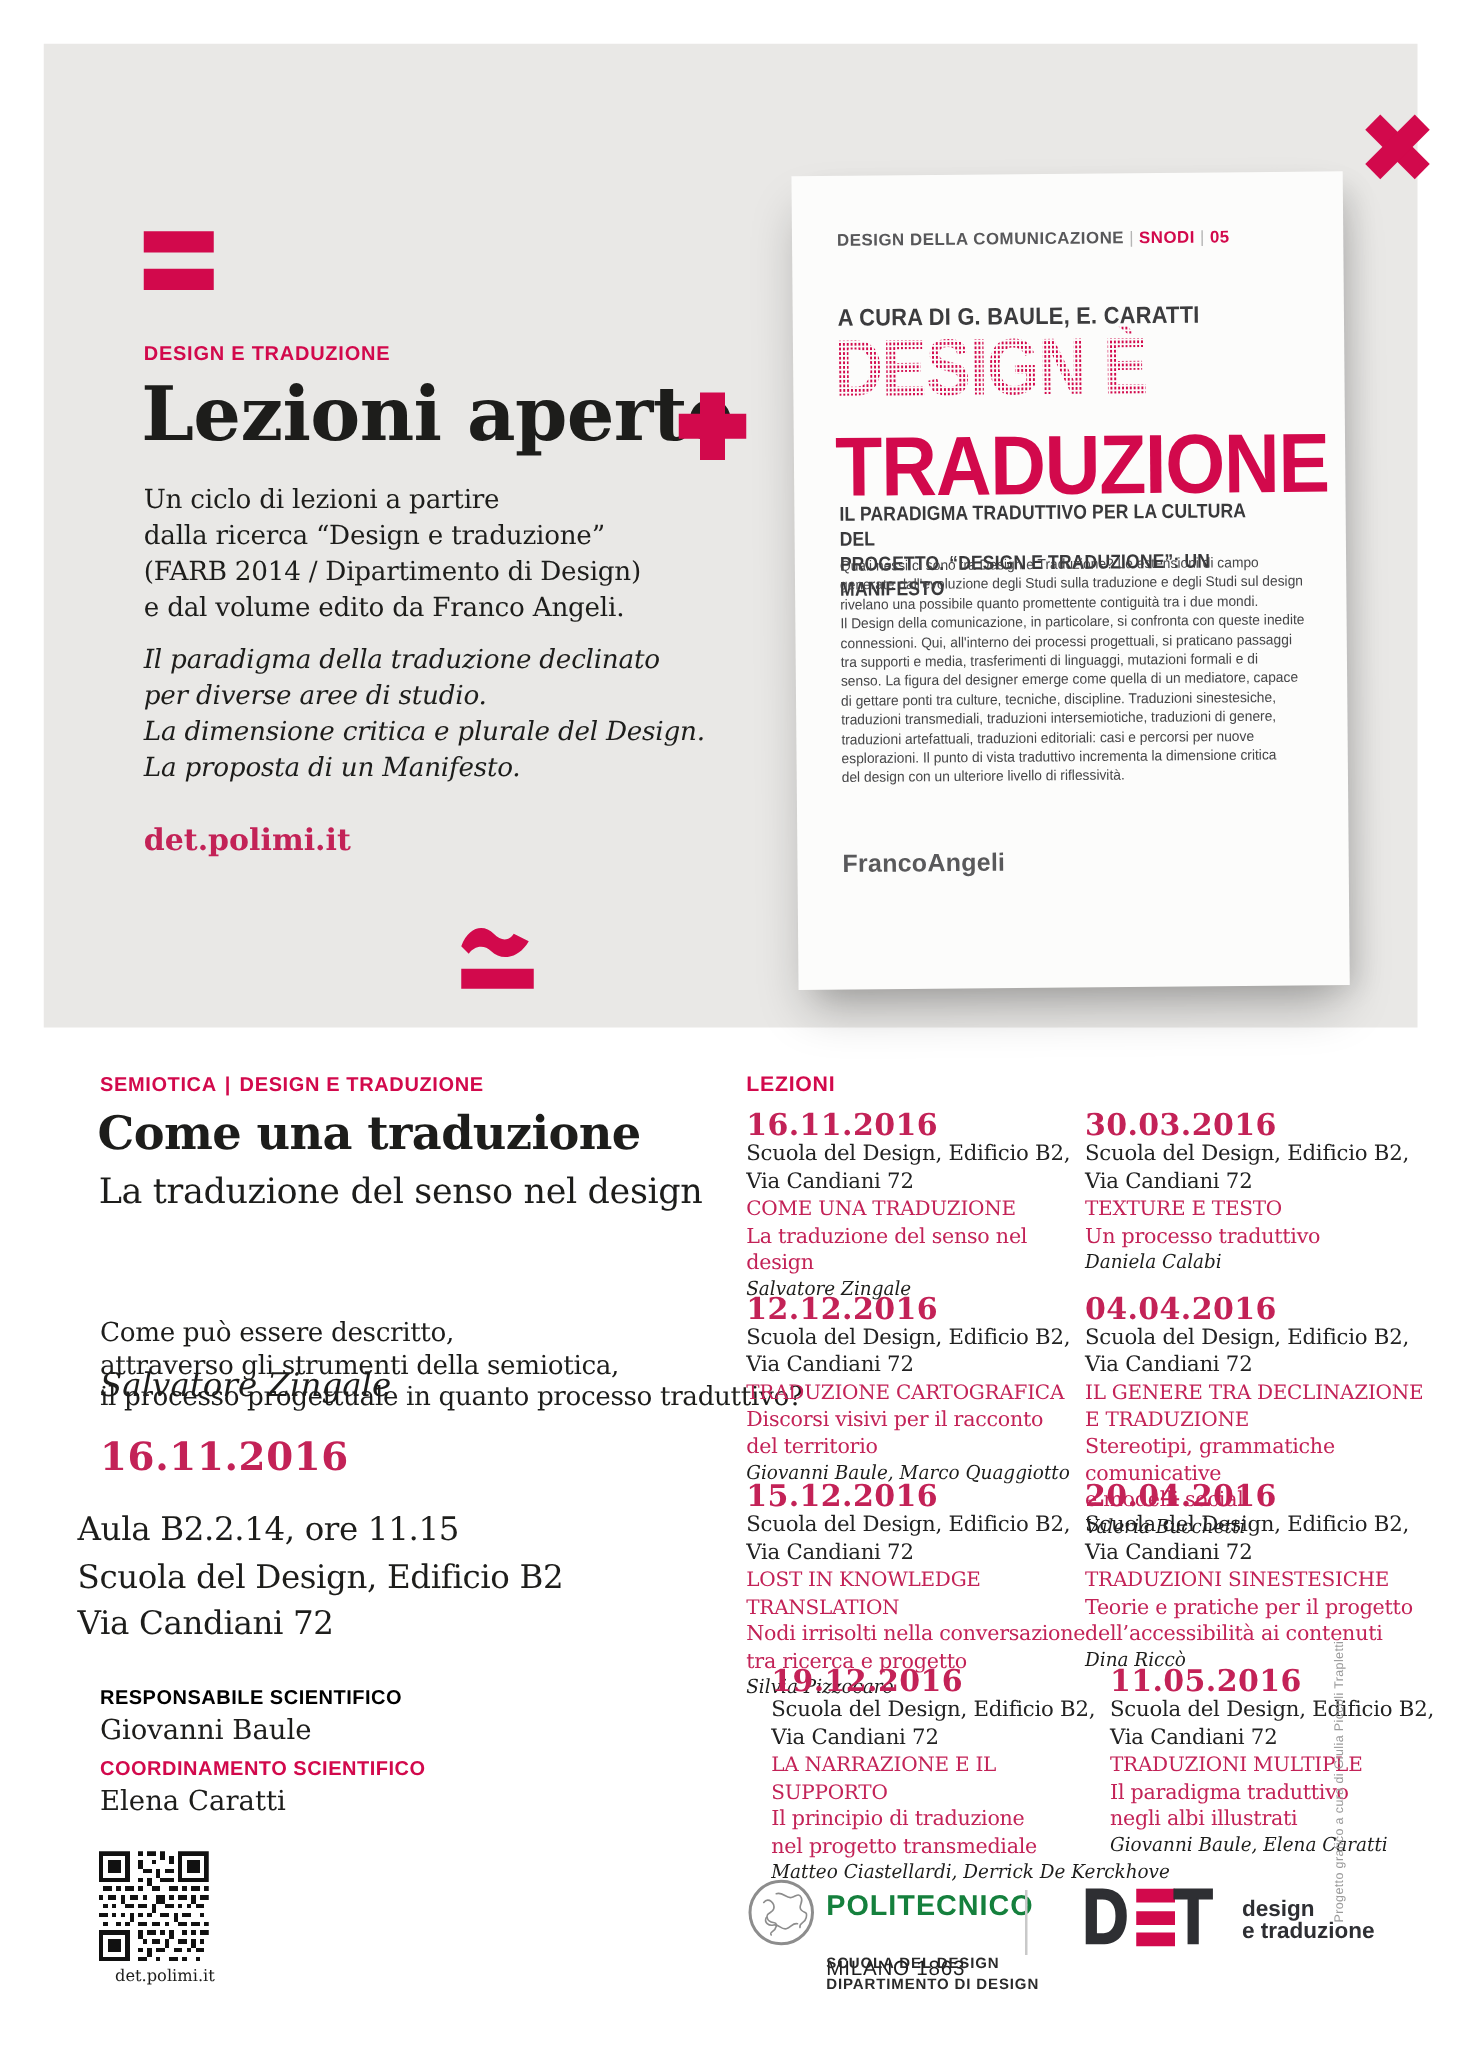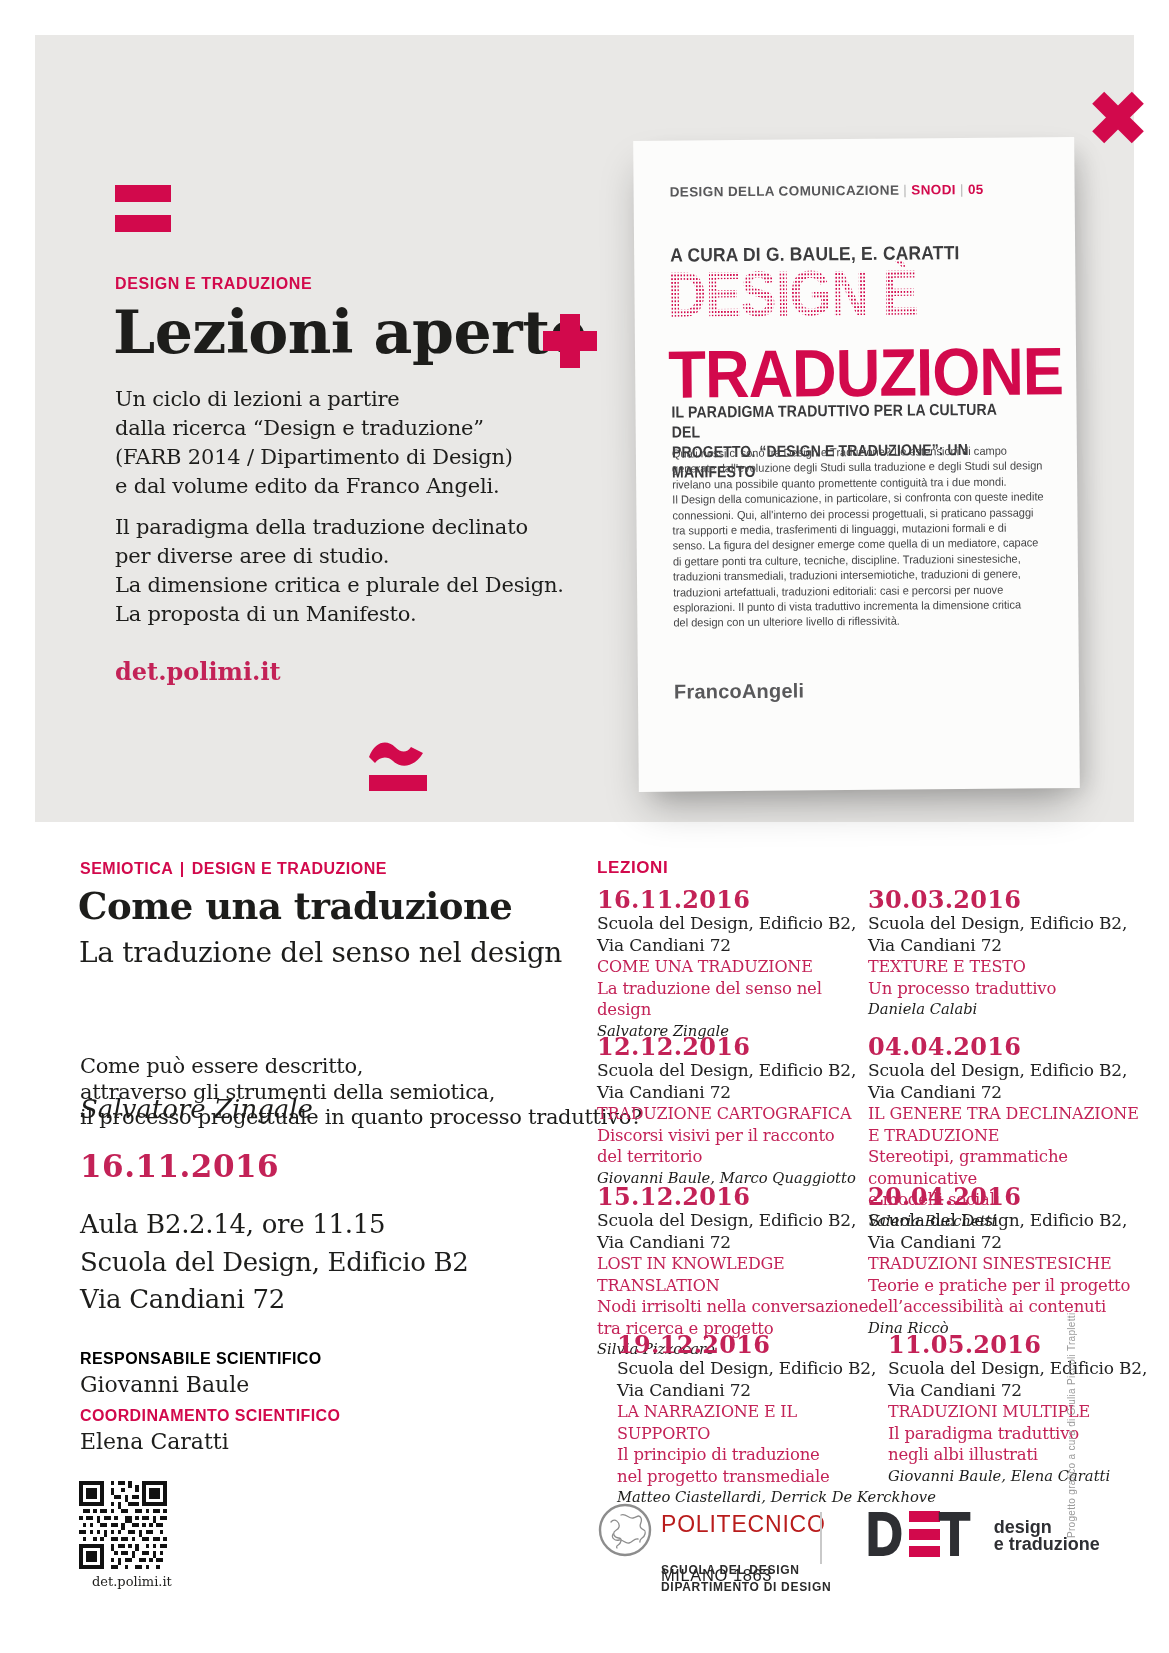--- a/index.html
+++ b/index.html
@@ -11,21 +11,21 @@
   .panel { position:absolute; left:35px; top:35px; width:1099px; height:787px; background:#e9e8e6; }
 
   .icon-equals { position:absolute; left:80px; top:150px; }
   .icon-equals .bar { width:56px; height:17px; background:#d2094c; }
   .icon-equals .bar + .bar { margin-top:13px; }
 
   .hero-kicker { position:absolute; left:80px; top:240px; font-family:"Liberation Sans", sans-serif;
                  font-weight:bold; font-size:16px; letter-spacing:.6px; color:#d2094c; }
   .hero-title  { position:absolute; left:78px; top:262px; font-size:60px; font-weight:bold; letter-spacing:-.5px; }
   .hero-par1   { position:absolute; left:80px; top:350px; font-size:21px; line-height:29px; white-space:pre-line; letter-spacing:-.2px; }
-  .hero-par2   { position:absolute; left:80px; top:478px; font-size:21px; line-height:29px; white-space:pre-line; letter-spacing:-.2px; }
+  .hero-par2   { position:absolute; left:80px; top:478px; font-size:21px; line-height:29px; white-space:pre-line; letter-spacing:-.2px;font-style:italic; }
   .hero-link   { position:absolute; left:80px; top:622px; font-size:24px; font-weight:bold; color:#c32257; }
 
   .icon-plus { position:absolute; left:508px; top:279px; width:54px; height:54px; }
   .icon-plus .h { position:absolute; left:0; top:17px; width:54px; height:20px; background:#d2094c; }
   .icon-plus .v { position:absolute; left:17px; top:0; width:20px; height:54px; background:#d2094c; }
 
   .icon-x { position:absolute; left:1055px; top:54px; width:56px; height:56px; }
   .icon-x .b { position:absolute; left:0; top:20px; width:56px; height:17px; background:#d2094c; }
   .icon-x .b1 { transform:rotate(45deg); }
   .icon-x .b2 { transform:rotate(-45deg); }
@@ -59,21 +59,21 @@
 
   
   .ev-kicker { position:absolute; left:80px; top:860px; font-family:"Liberation Sans", sans-serif;
                font-weight:bold; font-size:16px; letter-spacing:.5px; color:#d2094c; }
   .ev-kicker .sep { font-weight:bold; padding:0 2px; }
   .ev-title { position:absolute; left:78px; top:884px; font-size:37px; font-weight:bold; letter-spacing:-.5px; }
   .ev-sub   { position:absolute; left:79px; top:936px; font-size:28px; letter-spacing:-.3px; }
   .ev-q     { position:absolute; left:80px; top:1054px; font-size:21px; line-height:25.5px; white-space:pre-line; letter-spacing:-.3px; }
   .ev-speaker { position:absolute; left:80px; top:1094px; font-size:26px; font-style:italic; }
   .ev-date  { position:absolute; left:80px; top:1148px; font-size:31px; font-weight:bold; color:#c32257; letter-spacing:.5px; }
-  .ev-venue { position:absolute; left:80px; top:1206px; font-size:26px; line-height:37.5px; white-space:pre-line; letter-spacing:-.3px; }
+  .ev-venue { position:absolute; left:62px; top:1206px; font-size:26px; line-height:37.5px; white-space:pre-line; letter-spacing:-.3px; }
   .ev-resp-label  { position:absolute; left:80px; top:1350px; font-family:"Liberation Sans", sans-serif; font-weight:bold; font-size:16px; letter-spacing:.4px; color:#000000; }
   .ev-resp-name   { position:absolute; left:80px; top:1372px; font-size:22px; }
   .ev-coord-label { position:absolute; left:80px; top:1407px; font-family:"Liberation Sans", sans-serif; font-weight:bold; font-size:16px; letter-spacing:.4px; color:#d2094c; }
   .ev-coord-name  { position:absolute; left:80px; top:1429px; font-size:22px; }
   .qr { position:absolute; left:79px; top:1481px; width:88px; height:88px; }
   .qr-caption { position:absolute; left:92px; top:1574px; font-size:13px; }
 
   
   .lz-header { position:absolute; left:597px; top:858px; font-family:"Liberation Sans", sans-serif;
                font-weight:bold; font-size:17px; letter-spacing:.6px; color:#d2094c; }
@@ -84,21 +84,21 @@
   .l-venue { font-size:17px; line-height:21.5px; color:#222; white-space:pre-line; letter-spacing:-.2px; }
   .l-title { font-size:16px; line-height:21.5px; color:#c32257; white-space:pre-line; letter-spacing:-.2px; }
   .l-sub   { font-size:16.5px; line-height:21.5px; color:#c32257; white-space:pre-line; letter-spacing:-.2px; }
   .l-speaker { font-size:15.5px; line-height:21px; font-style:italic; color:#1d1d1b;
                transform:scaleX(.95); transform-origin:left; white-space:nowrap; }
 
   
   .polimi { position:absolute; left:597px; top:1502px; display:flex; font-family:"Liberation Sans", sans-serif; }
   .polimi-logo { width:56px; height:56px; }
   .polimi-txt { margin-left:8px; padding-top:12px; }
-  .polimi-name { font-size:23px; font-weight:normal; color:#b91c1c; letter-spacing:.8px; line-height:20px; }
+  .polimi-name { font-size:23px; font-weight:bold; color:#15803d; letter-spacing:.8px; line-height:20px; }
   .polimi-year { font-size:16.5px; color:#1c1c1c; letter-spacing:.6px;margin-top:32px; }
   .polimi-school { position:absolute; left:661px; top:1562px; font-family:"Liberation Sans", sans-serif;
                    font-size:12px; font-weight:bold; color:#2a2a2a; letter-spacing:.7px; line-height:17px; }
   .footer-divider { position:absolute; left:820px; top:1512px; width:2px; height:52px; background:#c9c9c9; }
   .det { position:absolute; left:866px; top:1510px; display:flex; align-items:flex-start; font-family:"Liberation Sans", sans-serif; }
   .det-letter { font-size:62px; font-weight:bold; line-height:48px; color:#2e2f33;
                 -webkit-text-stroke:2px #2e2f33; letter-spacing:-2px; transform:scaleX(.82); transform-origin:left; }
   .det-letter.t { transform:scaleX(.82) translateX(-6px); }
   .det-e { display:flex; flex-direction:column; justify-content:space-between; width:31px; height:46px; margin:1px 4px 0 0; }
   .det-e .bar { height:11px; background:#d2094c; }

